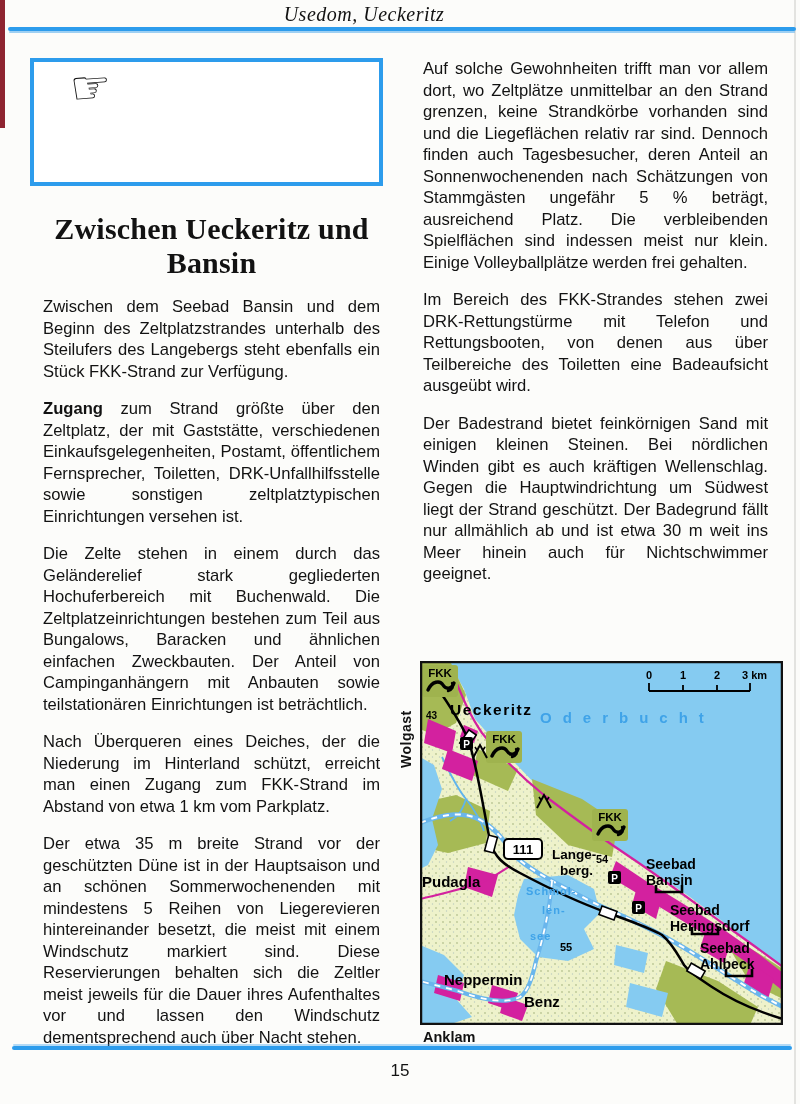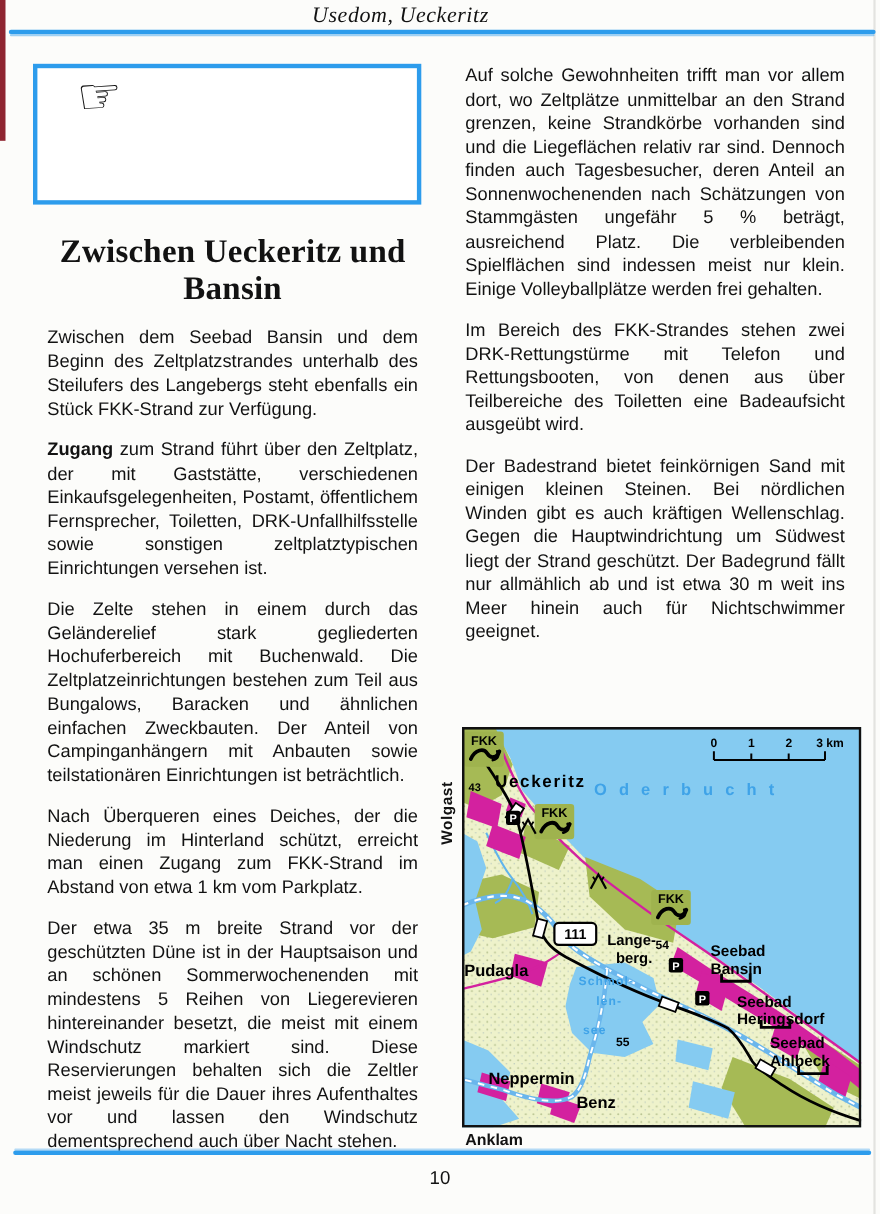--- a/index.html
+++ b/index.html
@@ -70,21 +70,21 @@
 
 <div class="abs" id="transport-box">
   <div id="transport-head">
     <span id="pointing-hand-icon">☞</span>
   </div>
 </div>
 
 <div class="abs body-text" id="col-left">
   <h1 id="article-title">Zwischen Ueckeritz und Bansin</h1>
   <p>Zwischen dem Seebad Bansin und dem Beginn des Zeltplatzstrandes unterhalb des Steilufers des Langebergs steht ebenfalls ein Stück FKK-Strand zur Verfügung.</p>
-  <p><b>Zugang</b><span> zum Strand führt über den Zeltplatz, der mit Gaststätte, verschiedenen Einkaufsgelegenheiten, Postamt, öffentlichem Fernsprecher, Toiletten, DRK-Unfallhilfsstelle sowie sonstigen zeltplatztypischen Einrichtungen versehen ist.</span></p>
+  <p><b>Zugang</b><span> zum Strand größte über den Zeltplatz, der mit Gaststätte, verschiedenen Einkaufsgelegenheiten, Postamt, öffentlichem Fernsprecher, Toiletten, DRK-Unfallhilfsstelle sowie sonstigen zeltplatztypischen Einrichtungen versehen ist.</span></p>
   <p>Die Zelte stehen in einem durch das Geländerelief stark gegliederten Hochuferbereich mit Buchenwald. Die Zeltplatzeinrichtungen bestehen zum Teil aus Bungalows, Baracken und ähnlichen einfachen Zweckbauten. Der Anteil von Campinganhängern mit Anbauten sowie teilstationären Einrichtungen ist beträchtlich.</p>
   <p>Nach Überqueren eines Deiches, der die Niederung im Hinterland schützt, erreicht man einen Zugang zum FKK-Strand im Abstand von etwa 1 km vom Parkplatz.</p>
   <p>Der etwa 35 m breite Strand vor der geschützten Düne ist in der Hauptsaison und an schönen Sommerwochenenden mit mindestens 5 Reihen von Liegerevieren hintereinander besetzt, die meist mit einem Windschutz markiert sind. Diese Reservierungen behalten sich die Zeltler meist jeweils für die Dauer ihres Aufenthaltes vor und lassen den Windschutz dementsprechend auch über Nacht stehen.</p>
 </div>
 
 <div class="abs body-text" id="col-right">
   <p>Auf solche Gewohnheiten trifft man vor allem dort, wo Zeltplätze unmittelbar an den Strand grenzen, keine Strandkörbe vorhanden sind und die Liegeflächen relativ rar sind. Dennoch finden auch Tagesbesucher, deren Anteil an Sonnenwochenenden nach Schätzungen von Stammgästen ungefähr 5 % beträgt, ausreichend Platz. Die verbleibenden Spielflächen sind indessen meist nur klein. Einige Volleyballplätze werden frei gehalten.</p>
   <p>Im Bereich des FKK-Strandes stehen zwei DRK-Rettungstürme mit Telefon und Rettungsbooten, von denen aus über Teilbereiche des Toiletten eine Badeaufsicht ausgeübt wird.</p>
   <p>Der Badestrand bietet feinkörnigen Sand mit einigen kleinen Steinen. Bei nördlichen Winden gibt es auch kräftigen Wellenschlag. Gegen die Hauptwindrichtung um Südwest liegt der Strand geschützt. Der Badegrund fällt nur allmählich ab und ist etwa 30 m weit ins Meer hinein auch für Nichtschwimmer geeignet.</p>
 </div>
@@ -222,13 +222,13 @@
   <text x="280" y="308" font-size="14" font-weight="bold" fill="#000">Ahlbeck</text>
 
   <rect x="1" y="1" width="361" height="362" fill="none" stroke="#111" stroke-width="2.5"></rect>
 </svg>
 </div>
 
 <div class="abs" id="map-edge-wolgast">Wolgast</div>
 <div class="abs" id="map-edge-anklam">Anklam</div>
 
 <div class="abs blue-rule" id="bottom-rule"></div>
-<div class="abs" id="page-number">10</div>
+<div class="abs" id="page-number">15</div>
 
 </body></html>

